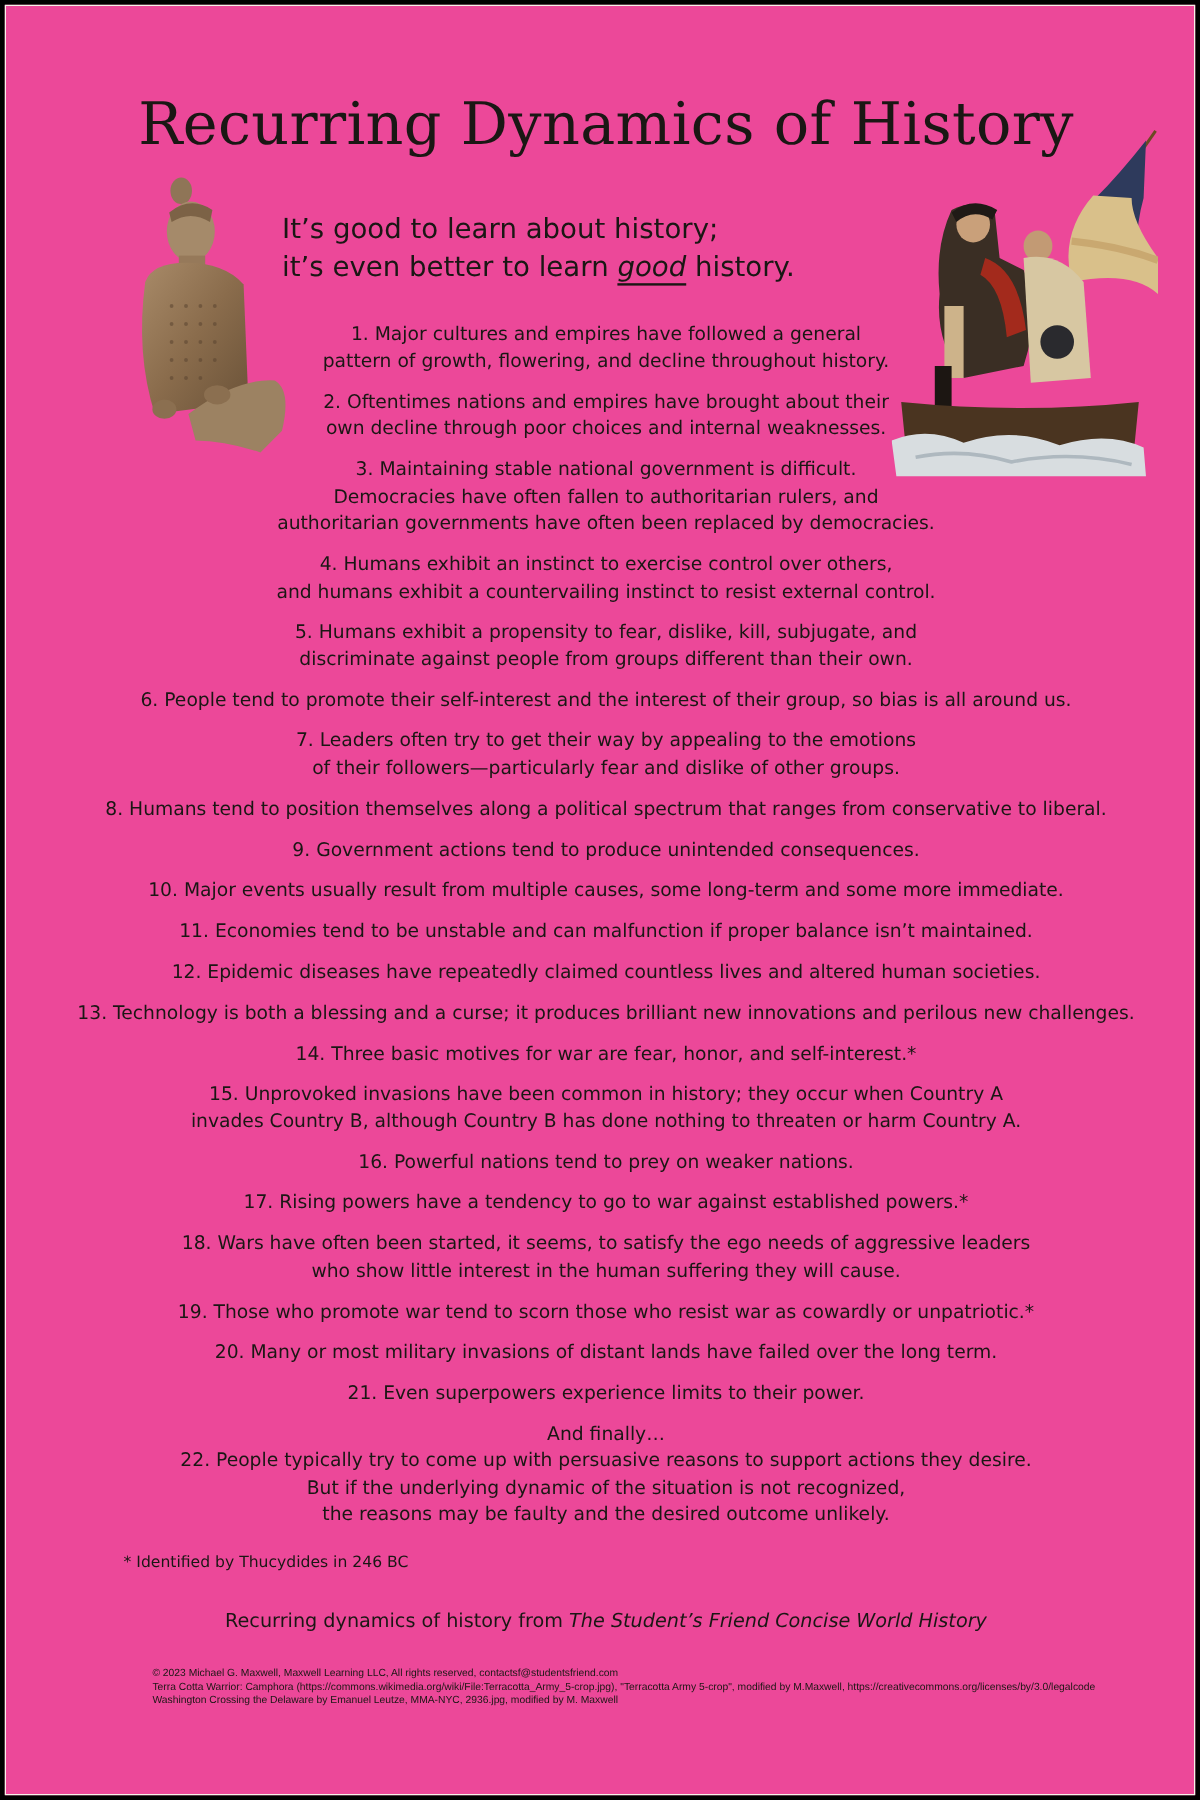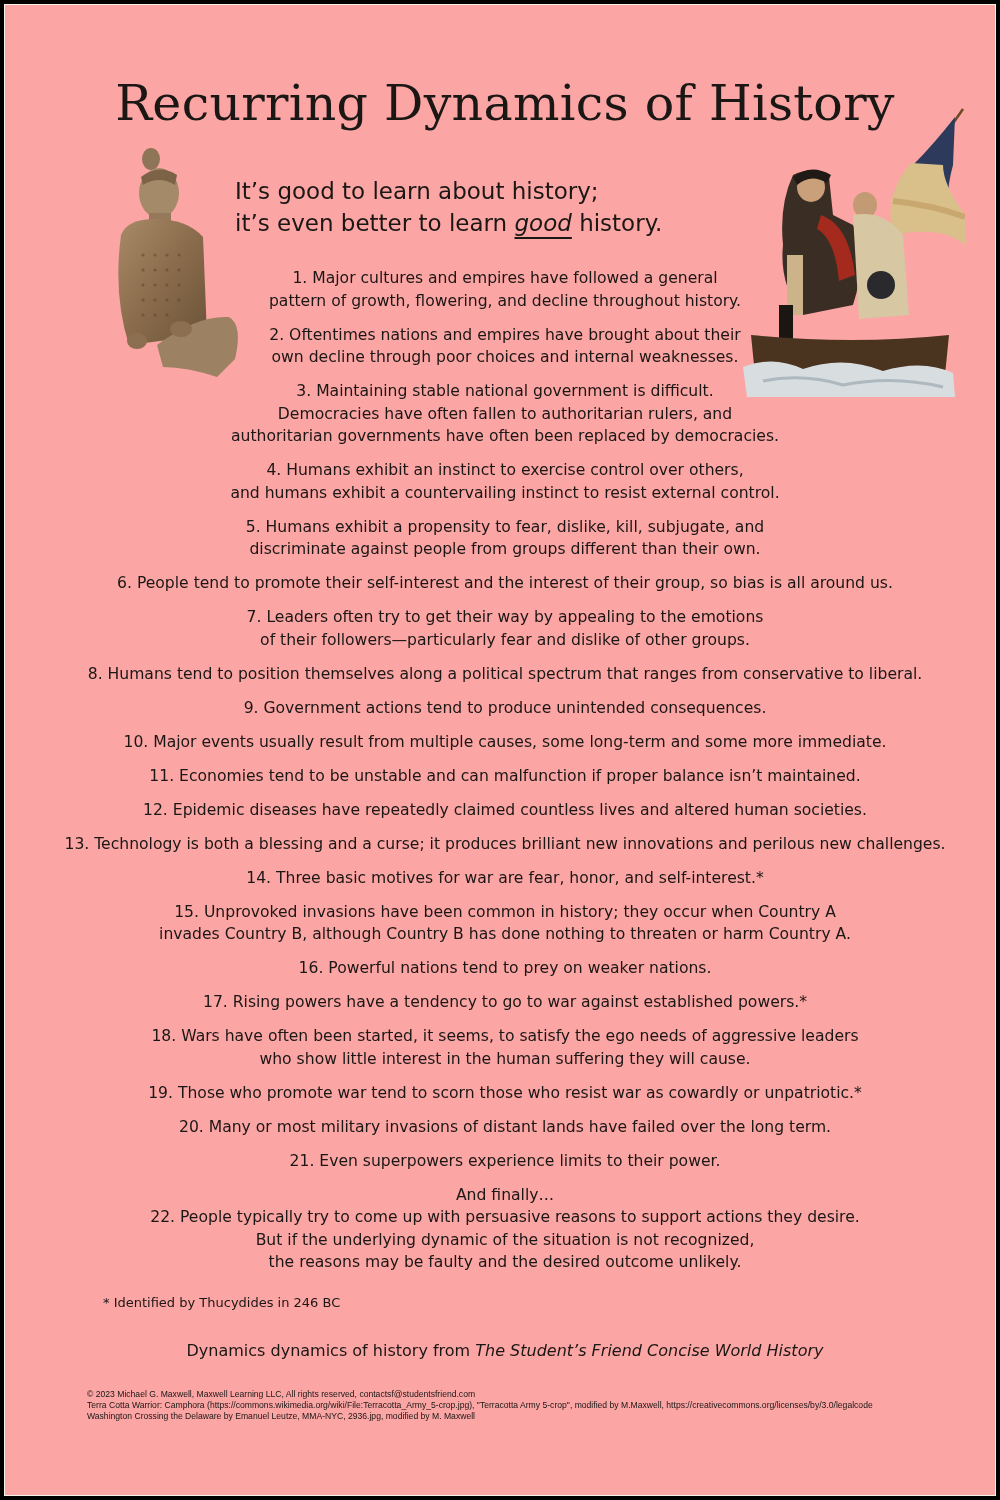--- a/index.html
+++ b/index.html
@@ -3,21 +3,21 @@
 <meta charset="utf-8">
 <style>
   html, body { margin:0; padding:0; }
   body {
     width:1000px; height:1500px; background:#000;
     font-family:"DejaVu Sans", sans-serif; color:#141210;
     overflow:hidden;
   }
   .poster {
     position:absolute; left:4px; top:4px; width:992px; height:1492px;
-    background:#fca5a5; box-sizing:border-box;
+    background:#ec4899; box-sizing:border-box;
     border:1px solid #f6f2e8;
   }
   .title {
     position:absolute; left:0; top:70px; width:1000px; text-align:center;
     font-family:"DejaVu Serif", serif; font-size:49px; letter-spacing:0.3px;
     color:#1a1714; margin:0; font-weight:normal;
   }
   .subtitle {
     position:absolute; left:230px; top:170px; width:540px; 
     font-size:23px; line-height:32px; color:#1a1714;
@@ -35,21 +35,21 @@
   }
   .source {
     position:absolute; left:0; top:1336px; width:1000px; text-align:center;
     font-size:16px; color:#1a1714;
   }
   .source i { font-style:italic; }
   .credits {
     position:absolute; left:82px; top:1384px; font-size:8.6px; line-height:11px; color:#1a1714;
     font-family:"Liberation Sans", sans-serif;
   }
-  .credits div { white-space:nowrap; }
+  .credits div { white-space:nowrap;margin-left:40px; }
   .warrior { position:absolute; left:102px; top:140px; width:140px; height:235px; }
   .washington { position:absolute; left:738px; top:100px; width:222px; height:292px; }
 </style>
 </head>
 <body>
 
 <div class="poster">
 
   <h1 class="title">Recurring Dynamics of History</h1>
 
@@ -224,20 +224,20 @@
     <div class="item">
         <span class="line">And finally…</span>
         <span class="line">22. People typically try to come up with persuasive reasons to support actions they desire.</span>
         <span class="line">But if the underlying dynamic of the situation is not recognized,</span>
         <span class="line">the reasons may be faulty and the desired outcome unlikely.</span>
       </div>
   </div>
 
   <div class="footnote">* Identified by Thucydides in 246 BC</div>
 
-  <div class="source"><span>Dynamics dynamics of history from </span><i>The Student’s Friend Concise World History</i></div>
+  <div class="source"><span>Recurring dynamics of history from </span><i>The Student’s Friend Concise World History</i></div>
 
   <div class="credits">
     <div>© 2023 Michael G. Maxwell, Maxwell Learning LLC, All rights reserved, contactsf@studentsfriend.com</div>
     <div>Terra Cotta Warrior: Camphora (https://commons.wikimedia.org/wiki/File:Terracotta_Army_5-crop.jpg), "Terracotta Army 5-crop", modified by M.Maxwell, https://creativecommons.org/licenses/by/3.0/legalcode</div>
     <div>Washington Crossing the Delaware by Emanuel Leutze, MMA-NYC, 2936.jpg, modified by M. Maxwell</div>
   </div>
 </div>
 
 </body></html>

